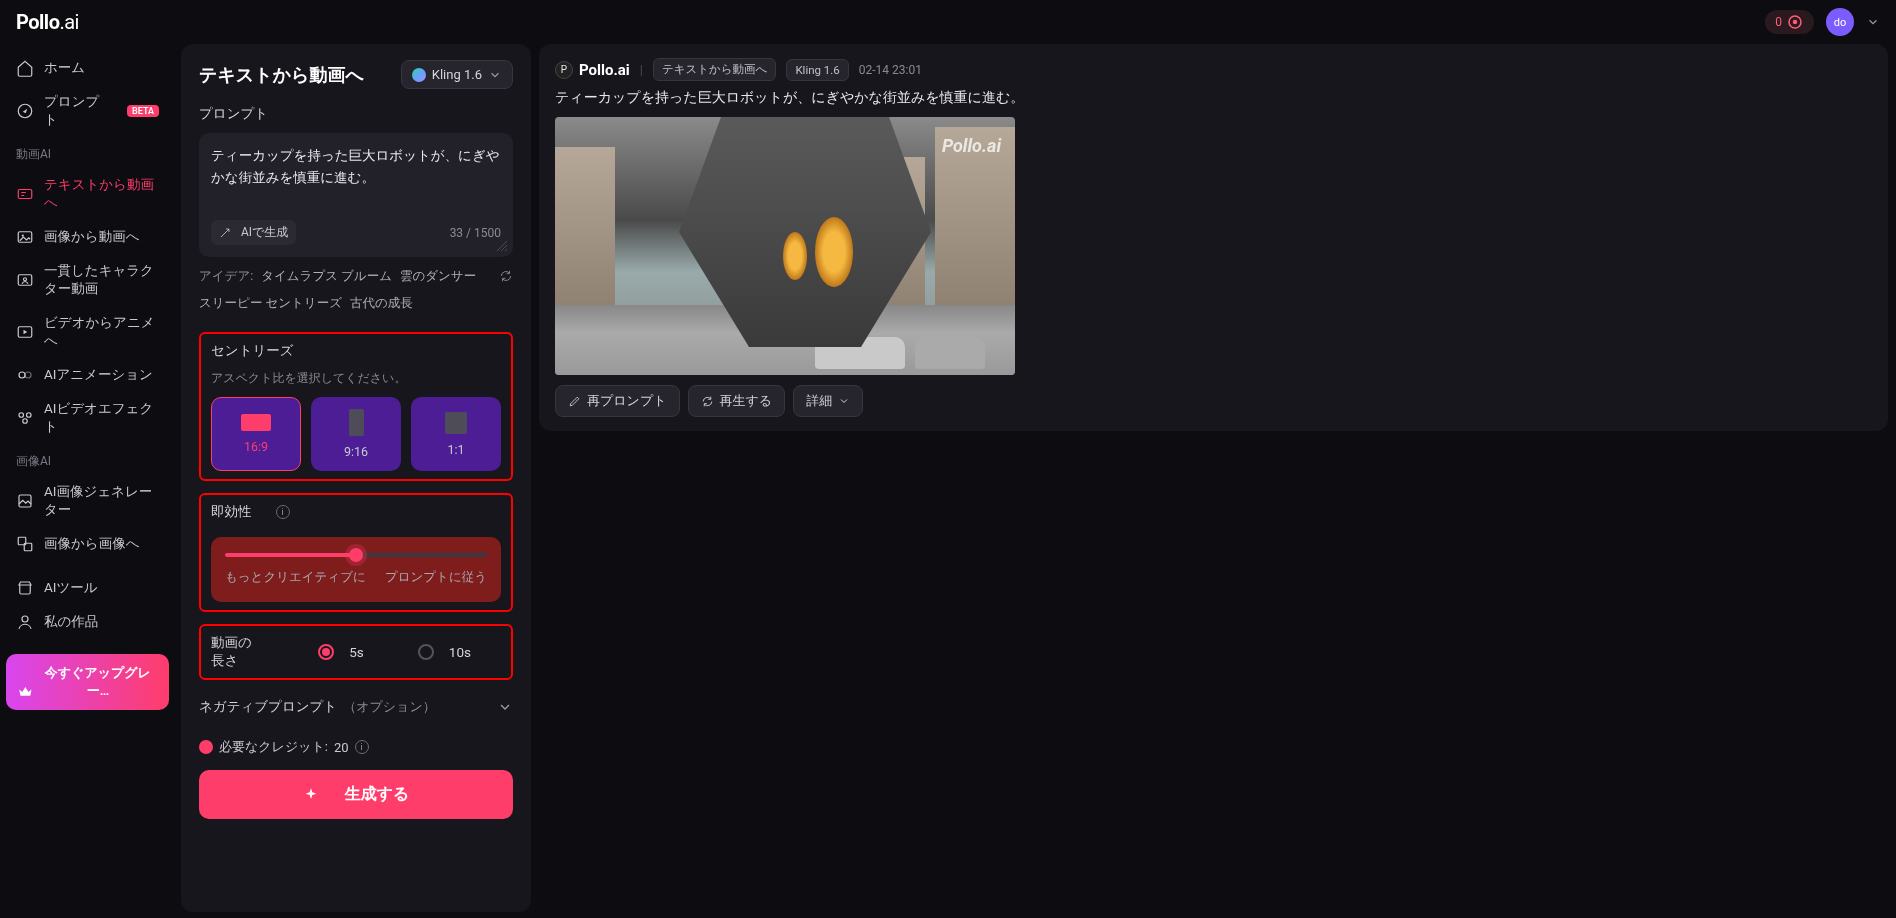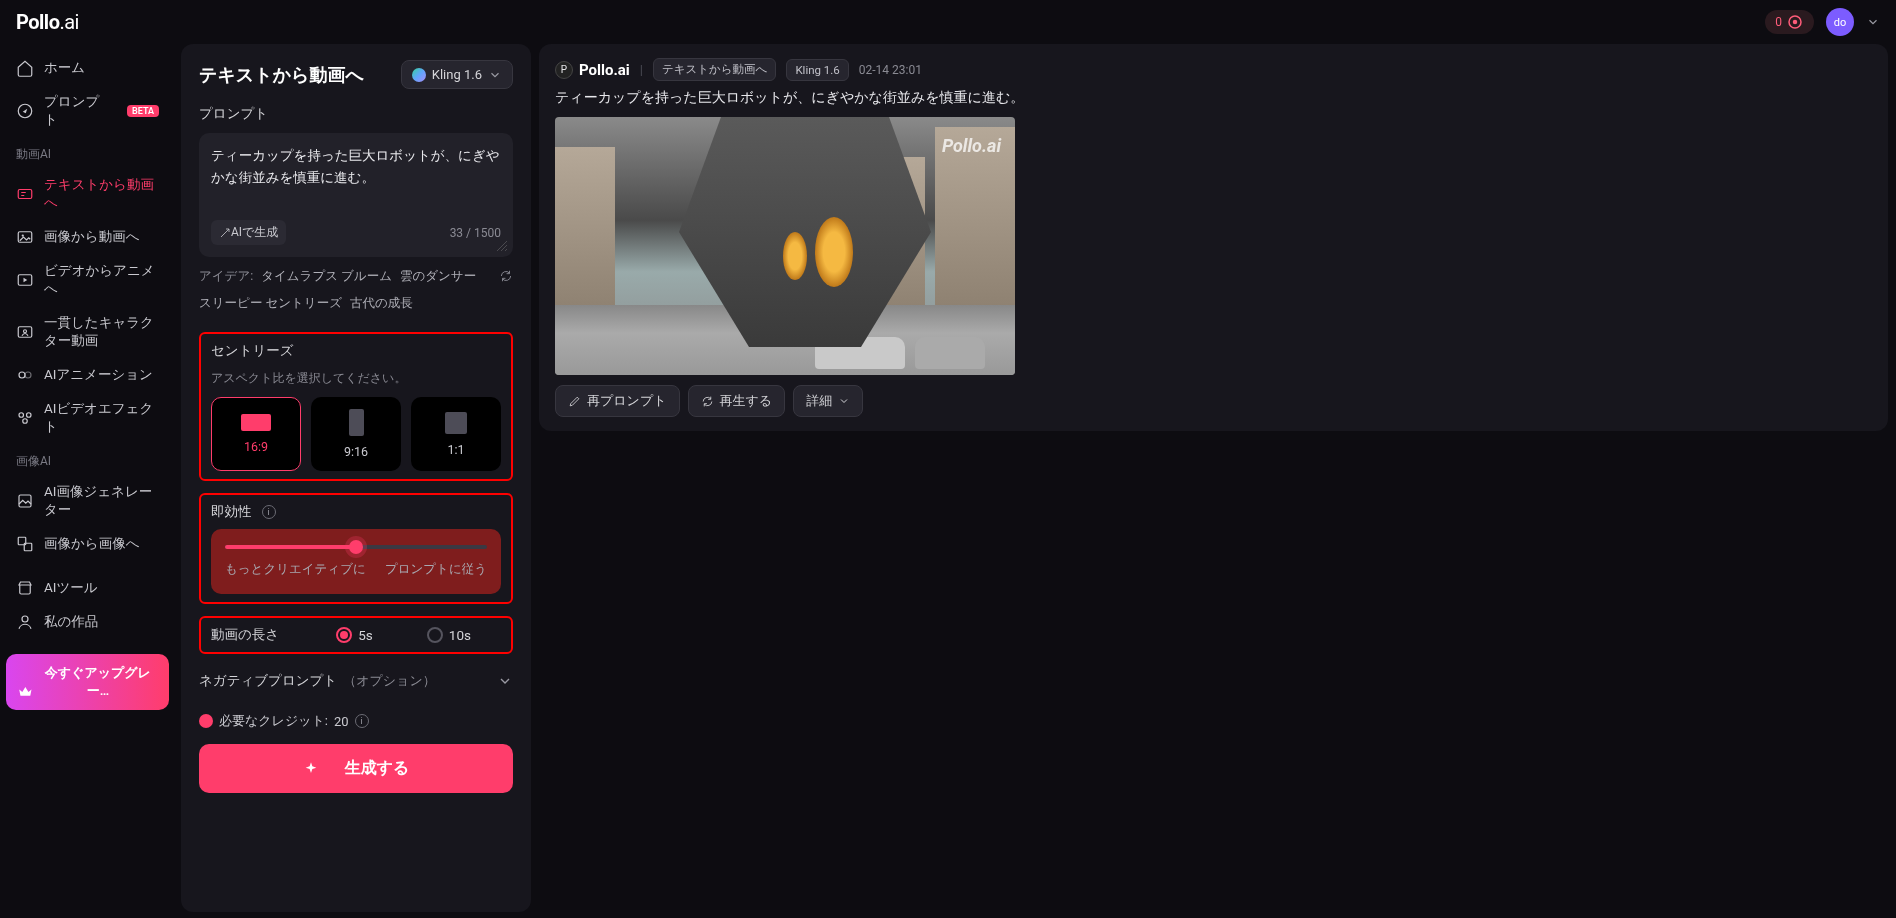--- a/index.html
+++ b/index.html
@@ -25,46 +25,46 @@
 .panel-head { display:flex; align-items:center; justify-content:space-between; margin-bottom:16px; }
 .panel-title { font-size:18px; font-weight:600; color:#fff; }
 .model-pill { display:flex; align-items:center; gap:6px; background:#26252e; border:1px solid #37363f; border-radius:8px; padding:6px 10px; font-size:13px; color:#d4d4d8; cursor:pointer; }
 .model-dot { width:14px; height:14px; border-radius:50%; background:linear-gradient(135deg,#34d399,#60a5fa,#a78bfa); }
 
 .sect-label { font-size:13.5px; color:#d4d4d8; margin-bottom:10px; }
 .sect-sub { font-size:12px; color:#8a8a93; margin-bottom:10px; }
 .prompt-box { background:#222129; border-radius:10px; padding:12px; min-height:100px; position:relative; margin-bottom:8px; }
 .prompt-text { color:#e8e8ec; font-size:13.5px; line-height:1.6; }
 .prompt-foot { display:flex; justify-content:space-between; align-items:center; margin-top:32px; }
-.ai-gen { display:flex; align-items:center; gap:0; background:#2b2a33; border-radius:6px; padding:4px 8px; font-size:12px; color:#c9c9cf; cursor:pointer; }
+.ai-gen { display:flex; align-items:center; gap:10px; background:#2b2a33; border-radius:6px; padding:4px 8px; font-size:12px; color:#c9c9cf; cursor:pointer; }
 .char-count { font-size:12px; color:#8a8a93; }
 .resize-handle { position:absolute; right:6px; bottom:6px; width:10px; height:10px; opacity:.4; }
 
 .ideas { font-size:12.5px; color:#8a8a93; line-height:1.8; margin-bottom:18px; display:flex; flex-wrap:wrap; gap:4px 8px; align-items:center; }
 .ideas .idea { color:#b0b0b8; cursor:pointer; }
 .refresh { margin-left:auto; cursor:pointer; }
 
 .redbox { border:2.5px solid #ff0000; border-radius:6px; padding:8px 10px; margin-bottom:12px; }
 .aspect-row { display:flex; gap:10px; }
-.aspect-opt { flex:1; background:#000000; border:1px solid transparent; border-radius:10px; height:74px; display:flex; flex-direction:column; align-items:center; justify-content:center; gap:8px; cursor:pointer; }
+.aspect-opt { flex:1; background:#4c1d95; border:1px solid transparent; border-radius:10px; height:74px; display:flex; flex-direction:column; align-items:center; justify-content:center; gap:8px; cursor:pointer; }
 .aspect-opt.sel { border-color:#ff3d6b; }
 .aspect-shape { background:#4d4c57; }
 .aspect-opt.sel .aspect-shape { background:#ff3d6b; }
 .aspect-opt .lbl { font-size:12.5px; color:#c9c9cf; }
 .aspect-opt.sel .lbl { color:#ff3d6b; }
 
 .slider-wrap { background:#7f1d1d; border-radius:10px; padding:16px 14px; }
 .track { height:4px; background:#3a3943; border-radius:2px; position:relative; margin-bottom:12px; }
 .track-fill { position:absolute; left:0; height:100%; background:#ff3d6b; border-radius:2px; width:50%; }
 .thumb { position:absolute; top:50%; transform:translate(-50%,-50%); width:14px; height:14px; border-radius:50%; background:#ff3d6b; left:50%; box-shadow:0 0 0 4px rgba(255,61,107,.25);}
 .slider-labels { display:flex; justify-content:space-between; font-size:12.5px; color:#a8a8b0; }
 
 .len-row { display:flex; align-items:center; gap:22px; }
 .len-title { font-size:13.5px; color:#d4d4d8; margin-right:auto; }
-.radio { display:flex; align-items:center; gap:6px; cursor:pointer;padding-left:32px; }
+.radio { display:flex; align-items:center; gap:15px; cursor:pointer;padding-left:32px; }
 .radio-dot { width:16px; height:16px; border-radius:50%; border:2px solid #55545e; position:relative; }
 .radio.sel .radio-dot { border-color:#ff3d6b; }
 .radio.sel .radio-dot::after { content:''; position:absolute; inset:2px; background:#ff3d6b; border-radius:50%; }
 .radio .rlbl { font-size:13.5px; color:#d4d4d8; }
 
 .neg-row { display:flex; align-items:center; justify-content:space-between; padding:6px 0 14px; cursor:pointer; }
 .neg-title { font-size:13.5px; color:#d4d4d8; }
 .neg-opt { color:#8a8a93; font-size:13px; margin-left:6px; }
 
 .credit-row { display:flex; align-items:center; gap:6px; color:#c9c9cf; font-size:13px; margin:8px 0 14px; }
@@ -145,31 +145,31 @@
       <svg class="icon" viewBox="0 0 24 24">
           <rect x="3" y="5" width="18" height="14" rx="2" fill="none" stroke="currentColor" stroke-width="1.6"></rect>
           <circle cx="9" cy="10" r="1.5" fill="currentColor"></circle>
           <path d="M5 17l5-5 4 4 3-3 2 2" fill="none" stroke="currentColor" stroke-width="1.6"></path>
         </svg>
       <span>画像から動画へ</span>
     </div>
     <div class="side-item">
       <svg class="icon" viewBox="0 0 24 24">
           <rect x="3" y="5" width="18" height="14" rx="2" fill="none" stroke="currentColor" stroke-width="1.6"></rect>
-          <path d="M10 9l5 3-5 3z" fill="currentColor"></path>
-        </svg>
-      <span>ビデオからアニメへ</span>
-    </div>
-    <div class="side-item">
-      <svg class="icon" viewBox="0 0 24 24">
-          <rect x="3" y="5" width="18" height="14" rx="2" fill="none" stroke="currentColor" stroke-width="1.6"></rect>
           <circle cx="12" cy="11" r="2" fill="none" stroke="currentColor" stroke-width="1.6"></circle>
           <path d="M8 17c1-2 3-3 4-3s3 1 4 3" fill="none" stroke="currentColor" stroke-width="1.6"></path>
         </svg>
       <span>一貫したキャラクター動画</span>
+    </div>
+    <div class="side-item">
+      <svg class="icon" viewBox="0 0 24 24">
+          <rect x="3" y="5" width="18" height="14" rx="2" fill="none" stroke="currentColor" stroke-width="1.6"></rect>
+          <path d="M10 9l5 3-5 3z" fill="currentColor"></path>
+        </svg>
+      <span>ビデオからアニメへ</span>
     </div>
     <div class="side-item">
       <svg class="icon" viewBox="0 0 24 24">
           <circle cx="8" cy="12" r="4" fill="none" stroke="currentColor" stroke-width="1.6"></circle>
           <circle cx="16" cy="12" r="4" fill="none" stroke="currentColor" stroke-width="1.6" opacity=".5"></circle>
         </svg>
       <span>AIアニメーション</span>
     </div>
     <div class="side-item">
       <svg class="icon" viewBox="0 0 24 24">
@@ -269,21 +269,21 @@
           <div class="lbl">9:16</div>
         </div>
         <div class="aspect-opt">
           <div class="aspect-shape" style="width:22px;height:22px;border-radius:2px"></div>
           <div class="lbl">1:1</div>
         </div>
       </div>
     </div>
 
     <div class="redbox">
-      <div style="display:flex;align-items:center;gap:10px;margin-bottom:8px">
+      <div style="display:flex;align-items:center;gap:24px;margin-bottom:16px">
         <span class="sect-label" style="margin:0">即効性</span>
         <span class="info-i">i</span>
       </div>
       <div class="slider-wrap">
         <div class="track">
             <div class="track-fill"></div>
             <div class="thumb"></div>
           </div>
         <div class="slider-labels">
           <span>もっとクリエイティブに</span>

